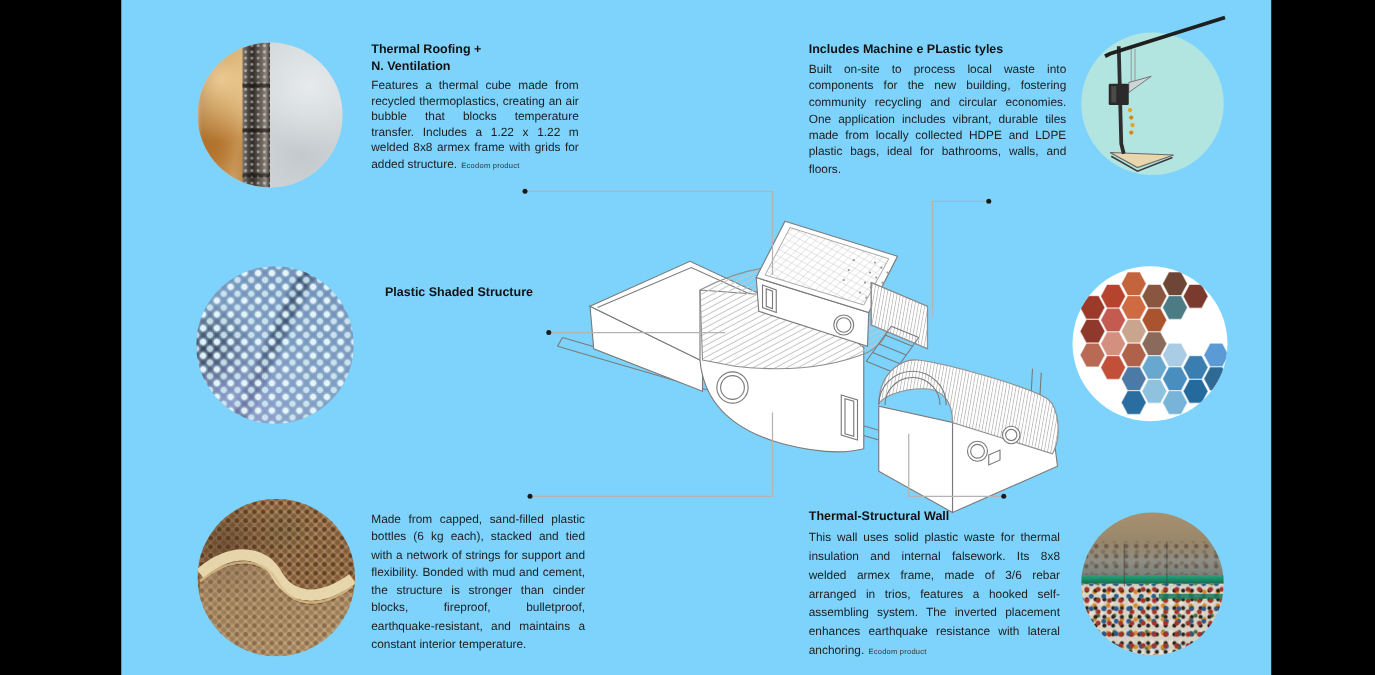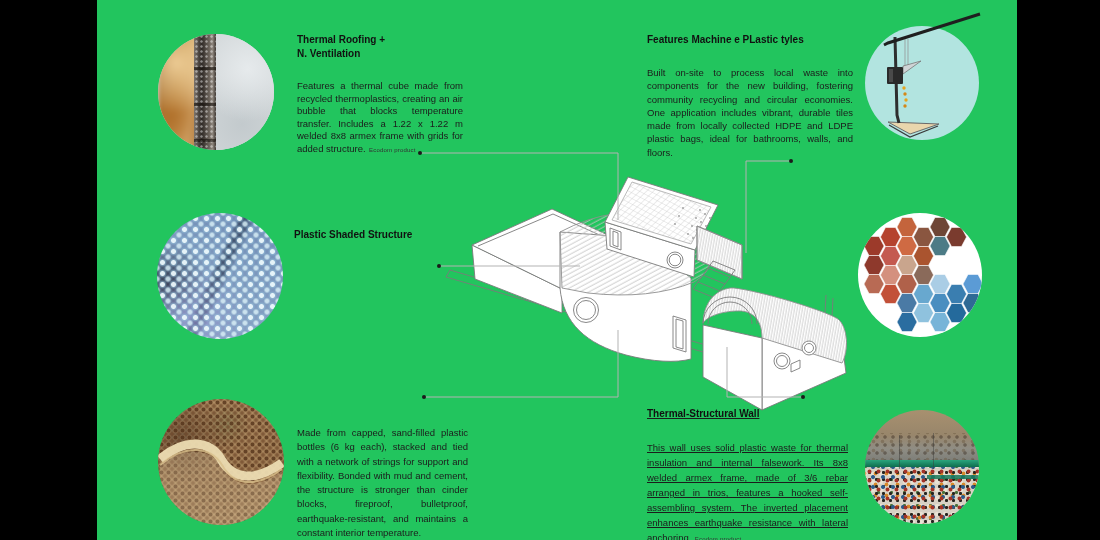--- a/index.html
+++ b/index.html
@@ -1,16 +1,16 @@
 <!DOCTYPE html>
 <html><head>
 <meta charset="utf-8">
 <style>
   html,body{margin:0;padding:0;background:#000;}
-  #stage{position:relative;width:1100px;height:540px;background:#22c55e;overflow:hidden;
+  #stage{position:relative;width:1100px;height:540px;background:#7dd3fc;overflow:hidden;
          font-family:"Liberation Sans", sans-serif;}
   .bar{position:absolute;top:0;height:540px;background:#000;}
   #bar-left{left:0;width:97px;}
   #bar-right{left:1017px;width:83px;}
 
   .circ{position:absolute;border-radius:50%;overflow:hidden;}
   .circ > div{position:absolute;}
 
   
   #c-pipe{left:158px;top:34px;width:116px;height:116px;background:#d3d8da;}
@@ -81,28 +81,28 @@
     background-size:8px 8px,9px 9px;background-position:0 0,4px 4px;}
   #c-shred .green{left:0;top:44%;width:100%;height:7px;
     background:linear-gradient(180deg,#2aa57d,#0e6e4e);}
   #c-shred .green2{right:0;top:57%;width:46%;height:4px;background:#1a7a5a;opacity:.85;}
   #c-shred .edge1{left:30%;top:22%;width:1px;height:30%;background:rgba(60,60,58,.5);}
   #c-shred .edge2{left:60%;top:20%;width:1px;height:32%;background:rgba(60,60,58,.45);}
 
   
   .block{position:absolute;color:#1c1c1c;}
   .h{font-weight:bold;font-size:10px;line-height:14px;color:#111;}
-  .b{font-size:9.5px;text-align:justify;margin-top:19px;}
+  .b{font-size:9.5px;text-align:justify;margin-top:2px;}
   .lh-a{line-height:12.5px;} .lh-b{line-height:13.3px;} .lh-c{line-height:14.3px;} .lh-d{line-height:15px;}
   .note{font-size:6px;letter-spacing:.2px;color:#333;white-space:nowrap;}
   #t-roof{left:297px;top:33px;width:166px;}
   #t-inject{left:647px;top:33px;width:206px;}
-  #t-canopy{left:294px;top:228px;width:137px;}
+  #t-canopy{left:308px;top:228px;width:137px;}
   #t-rounder{left:297px;top:407px;width:171px;}
-  #t-thermal{left:647px;top:407px;width:201px;text-decoration:underline;}
+  #t-thermal{left:647px;top:407px;width:201px;}
 
   svg .ln{stroke:#7a7a7a;stroke-width:.9;fill:none;}
   svg .wt{stroke:#7a7a7a;stroke-width:.9;fill:#ffffff;}
   svg .call{stroke:#b3b3b3;stroke-width:1;fill:none;}
 </style>
 </head>
 <body>
 
 <div id="stage">
 
@@ -292,21 +292,21 @@
     </g>
   </svg>
 
   <div id="t-roof" class="block">
     <div class="h">Thermal Roofing +</div>
     <div class="h">N. Ventilation</div>
     <div class="b lh-a"><span>Features a thermal cube made from recycled thermoplastics, creating an air bubble that blocks temperature transfer. Includes a 1.22 x 1.22 m welded 8x8 armex frame with grids for added structure.</span>  <span class="note">Ecodom product</span></div>
   </div>
 
   <div id="t-inject" class="block">
-    <div class="h">Features Machine e PLastic tyles</div>
+    <div class="h">Includes Machine e PLastic tyles</div>
     <div class="b lh-b">Built on-site to process local waste into components for the new building, fostering community recycling and circular economies. One application includes vibrant, durable tiles made from locally collected HDPE and LDPE plastic bags, ideal for bathrooms, walls, and floors.</div>
   </div>
 
   <div id="t-canopy" class="block">
     <div class="h">Plastic Shaded Structure</div>
   </div>
 
   <div id="t-rounder" class="block">
     <div class="b lh-c">Made from capped, sand-filled plastic bottles (6 kg each), stacked and tied with a network of strings for support and flexibility. Bonded with mud and cement, the structure is stronger than cinder blocks, fireproof, bulletproof, earthquake-resistant, and maintains a constant interior temperature.</div>
   </div>

